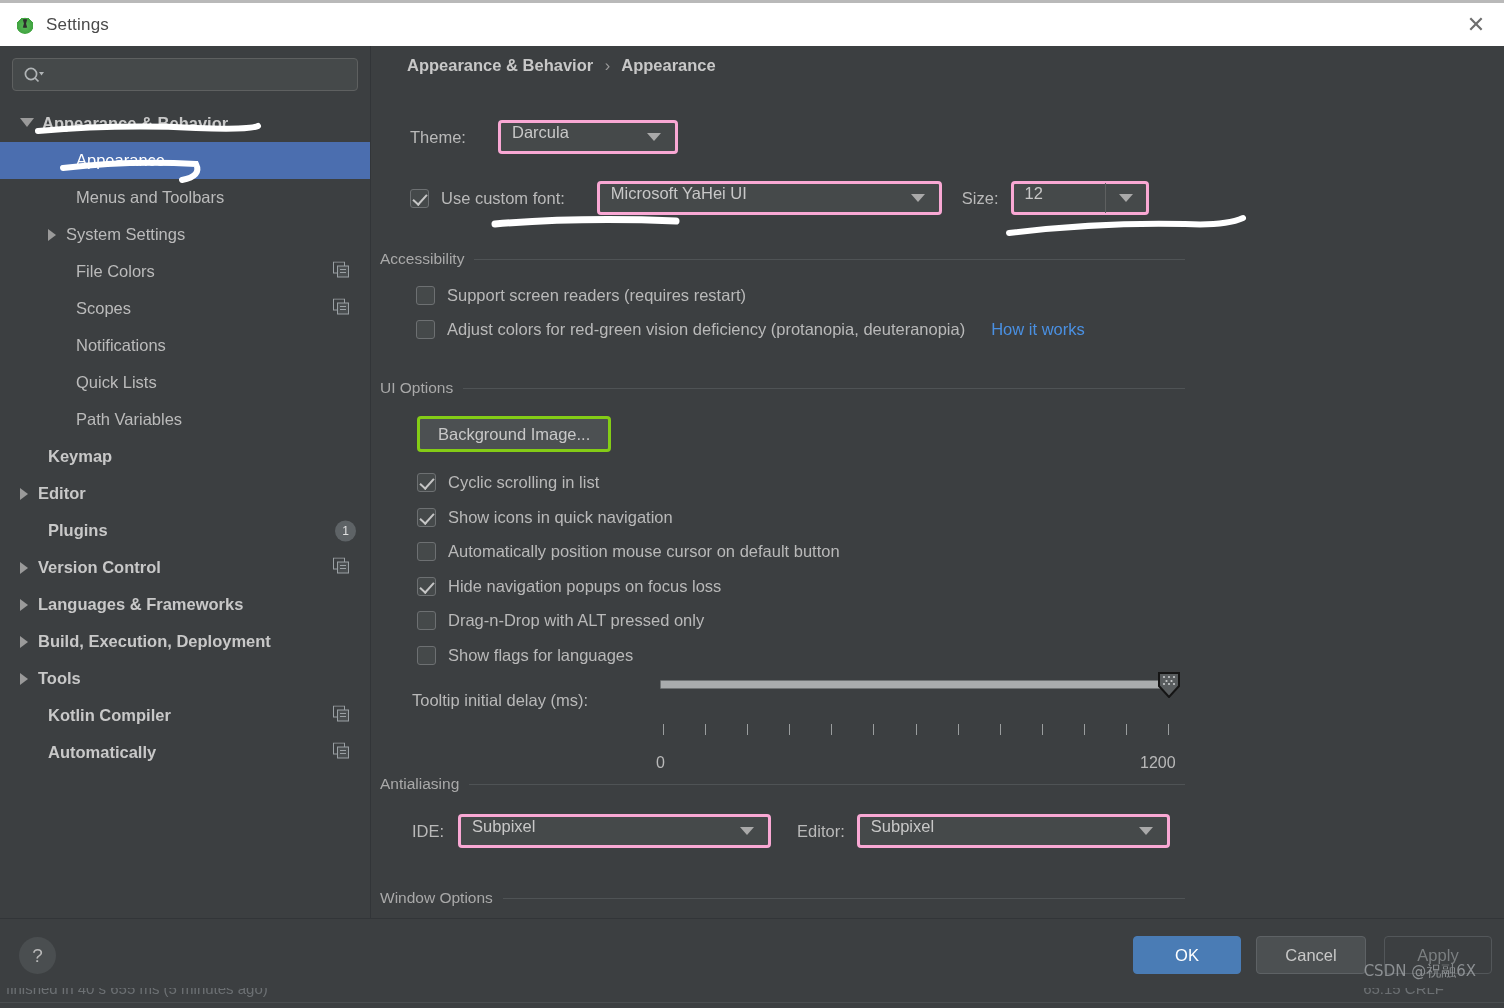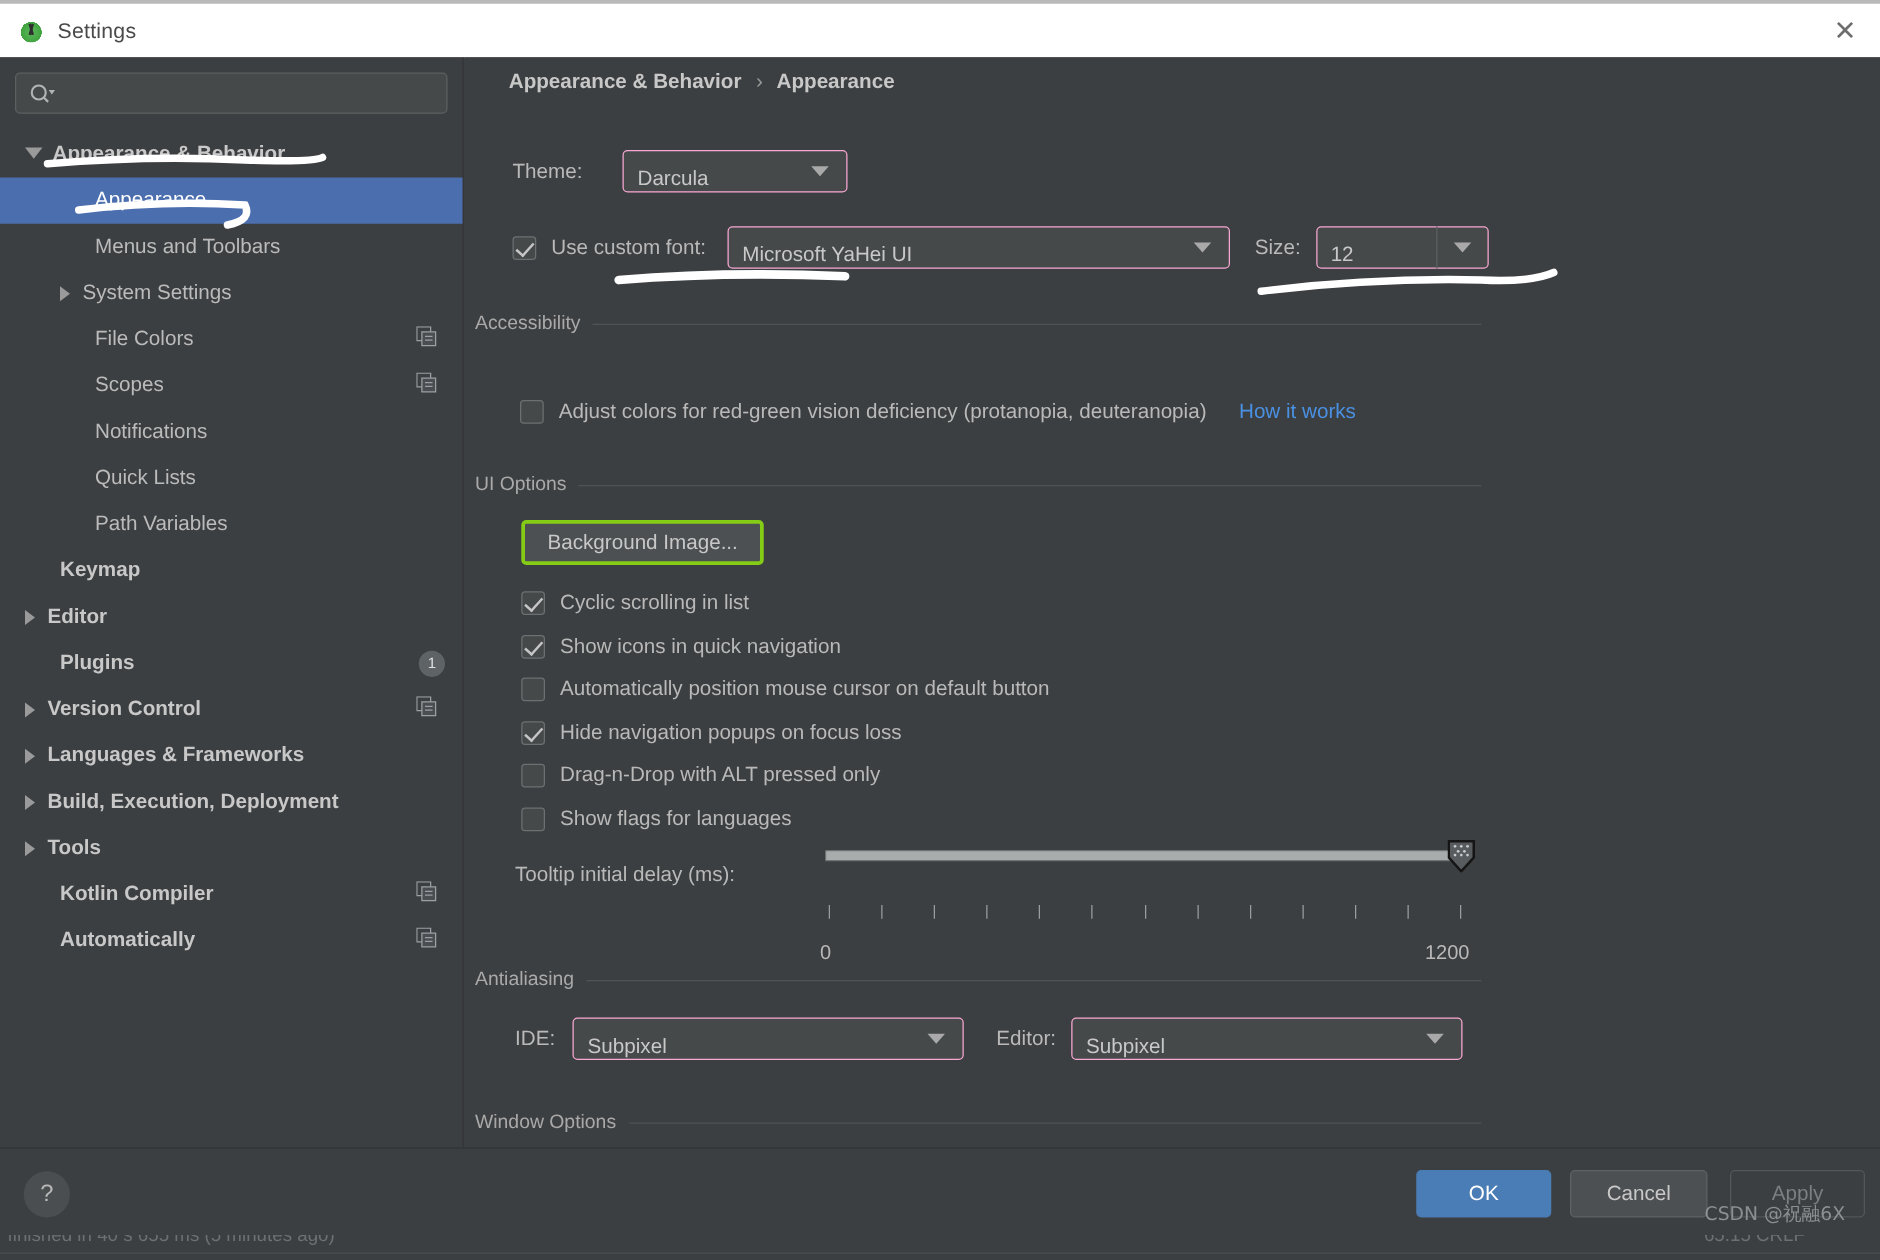--- a/index.html
+++ b/index.html
@@ -87,22 +87,22 @@
 
   
   .main { position: absolute; left: 372px; top: 0; width: 1132px; height: 872px; background: #3c3f41; }
   .breadcrumb { position: absolute; left: 16px; top: 10px; font-size: 16.5px; font-weight: bold; color: #c8c8c8; margin-left: 19px; }
   .bc-sep { color: #9a9a9a; font-weight: normal; margin: 0 7px; }
 
   .row { position: absolute; display: flex; align-items: center; }
   .lbl { color: #b9b9b9; font-size: 16.5px; }
 
   .combo {
-    background: #45494a; border: 1px solid #f9a8d4; border-radius: 4px;
-    height: 34px; display: flex; align-items: flex-end; position: relative;
+    background: #45494a; border: 3px solid #f9a8d4; border-radius: 4px;
+    height: 34px; display: flex; align-items: flex-start; position: relative;
     color: #c8c8c8; font-size: 16.5px; padding-left: 11px;
   }
   .combo .caret {
     position: absolute; right: 14px; top: 50%; transform: translateY(-50%);
     width: 0; height: 0; border-left: 7px solid transparent; border-right: 7px solid transparent;
     border-top: 8px solid #a9a9a9;
   }
   .combo.split .caret-box {
     position: absolute; right: 0; top: -1px; bottom: -1px; width: 41px;
     border-left: 1px solid #5e6060;
@@ -329,36 +329,40 @@
         <span class="lbl" style="width:82px;">Theme:</span>
         <div class="combo" style="width:180px; margin-left:6px;">
           <span>Darcula</span>
           <span class="caret"></span>
         </div>
       </div>
 
       <div class="row" style="left:38px; top:135px;">
         <div class="cb checked"></div>
         <span class="lbl" style="margin-left:12px;">Use custom font:</span>
-        <div class="combo split" style="width:402px; margin-left:17px;">
+        <div class="combo split" style="width:345px; margin-left:32px;">
           <span>Microsoft YaHei UI</span>
           <span class="caret"></span>
         </div>
         <span class="lbl" style="margin-left:20px;">Size:</span>
         <div class="combo split" style="width:138px; margin-left:12px;">
           <span>12</span>
           <span class="caret-box">
               <span class="caret2"></span>
             </span>
         </div>
       </div>
 
       <div class="section" style="left:8px; top:204px;">
         <span class="section-title">Accessibility</span>
         <span class="section-line"></span>
+      </div>
+      <div class="cb-row" style="position:absolute; left:44px; top:240px;">
+        <div class="cb"></div>
+        <span class="cb-label">Support screen readers (requires restart)</span>
       </div>
       <div class="cb-row" style="position:absolute; left:44px; top:274px;">
         <div class="cb"></div>
         <span class="cb-label">Adjust colors for red-green vision deficiency (protanopia, deuteranopia)</span>
         <span class="link" style="margin-left:14px;">How it works</span>
       </div>
 
       <div class="section" style="left:8px; top:333px;">
         <span class="section-title">UI Options</span>
         <span class="section-line"></span>

